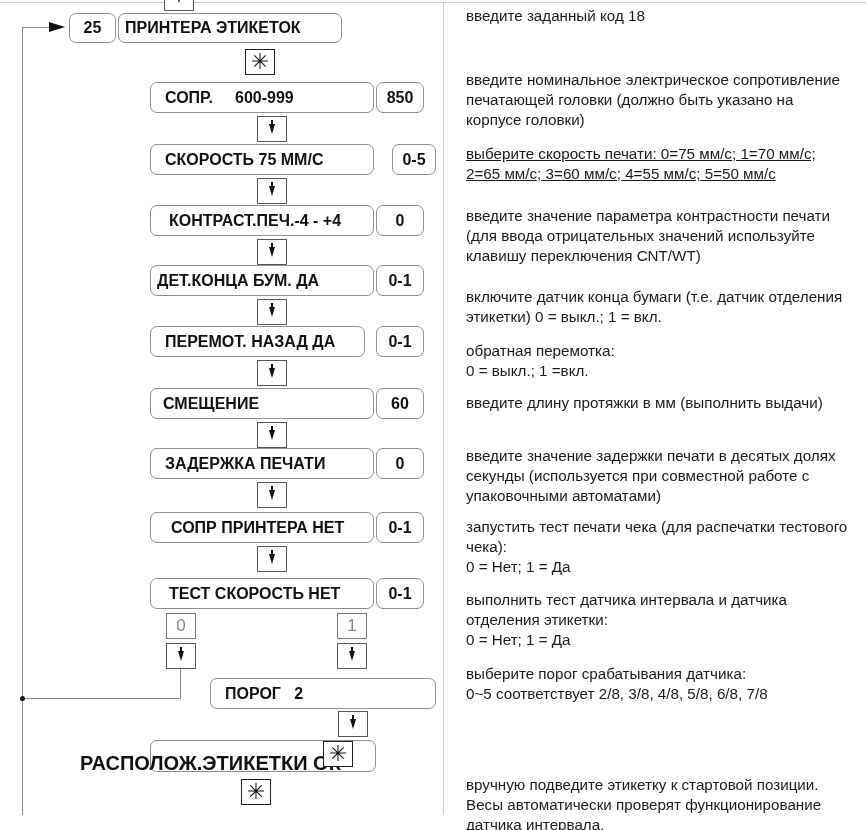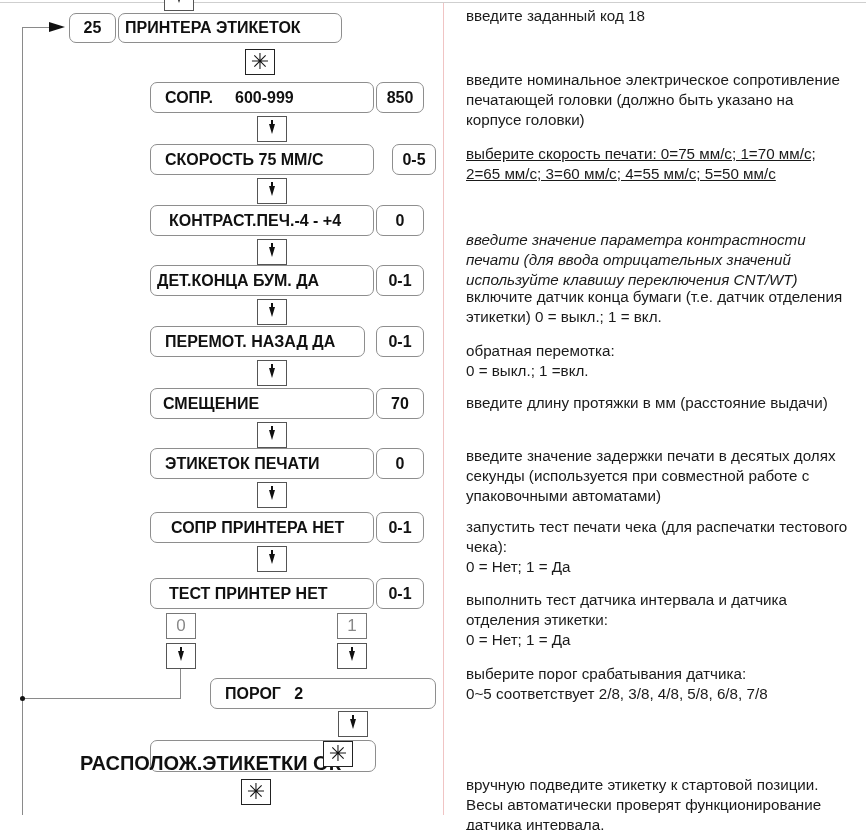--- a/index.html
+++ b/index.html
@@ -77,21 +77,21 @@
         <span class="down"></span>
       </div>
     </div>
     <div>
       <div class="box" style="left:150px; top:205px; width:224px; height:31px; padding-left:18px;">
         <span style="white-space:pre">КОНТРАСТ.ПЕЧ.-4 - +4</span>
       </div>
       <div class="box val" style="left:376px; top:205px; width:48px; height:31px;">
         <span>0</span>
       </div>
-      <div class="desc" style="top:230px; white-space:pre-line;font-style:italic;">введите значение параметра контрастности печати (для ввода отрицательных значений используйте клавишу переключения CNT/WT)</div>
+      <div class="desc" style="top:206px; white-space:pre-line;">введите значение параметра контрастности печати (для ввода отрицательных значений используйте клавишу переключения CNT/WT)</div>
       <div class="key arrow" style="left:257px; top:239px;">
         <span class="down"></span>
       </div>
     </div>
     <div>
       <div class="box" style="left:150px; top:265px; width:224px; height:31px; padding-left:6px;">
         <span style="white-space:pre">ДЕТ.КОНЦА БУМ. ДА</span>
       </div>
       <div class="box val" style="left:376px; top:265px; width:48px; height:31px;">
         <span>0-1</span>
@@ -112,30 +112,30 @@
  0 = выкл.; 1 =вкл.</div>
       <div class="key arrow" style="left:257px; top:360px;">
         <span class="down"></span>
       </div>
     </div>
     <div>
       <div class="box" style="left:150px; top:388px; width:224px; height:31px; padding-left:12px;">
         <span style="white-space:pre">СМЕЩЕНИЕ</span>
       </div>
       <div class="box val" style="left:376px; top:388px; width:48px; height:31px;">
-        <span>70</span>
+        <span>60</span>
       </div>
-      <div class="desc" style="top:393px; white-space:pre-line;">введите длину протяжки в мм (расстояние выдачи)</div>
+      <div class="desc" style="top:393px; white-space:pre-line;">введите длину протяжки в мм (выполнить выдачи)</div>
       <div class="key arrow" style="left:257px; top:422px;">
         <span class="down"></span>
       </div>
     </div>
     <div>
       <div class="box" style="left:150px; top:448px; width:224px; height:31px; padding-left:14px;">
-        <span style="white-space:pre">ЭТИКЕТОК ПЕЧАТИ</span>
+        <span style="white-space:pre">ЗАДЕРЖКА ПЕЧАТИ</span>
       </div>
       <div class="box val" style="left:376px; top:448px; width:48px; height:31px;">
         <span>0</span>
       </div>
       <div class="desc" style="top:446px; white-space:pre-line;">введите значение задержки печати в десятых долях секунды (используется при совместной работе с упаковочными автоматами)</div>
       <div class="key arrow" style="left:257px; top:482px;">
         <span class="down"></span>
       </div>
     </div>
     <div>
@@ -146,21 +146,21 @@
         <span>0-1</span>
       </div>
       <div class="desc" style="top:517px; white-space:pre-line;">запустить тест печати чека (для распечатки тестового чека):
 0 = Нет; 1 = Да</div>
       <div class="key arrow" style="left:257px; top:546px;">
         <span class="down"></span>
       </div>
     </div>
     <div>
       <div class="box" style="left:150px; top:578px; width:224px; height:31px; padding-left:18px;">
-        <span style="white-space:pre">ТЕСТ ПРИНТЕР НЕТ</span>
+        <span style="white-space:pre">ТЕСТ СКОРОСТЬ НЕТ</span>
       </div>
       <div class="box val" style="left:376px; top:578px; width:48px; height:31px;">
         <span>0-1</span>
       </div>
       <div class="desc" style="top:590px; white-space:pre-line;">выполнить тест датчика интервала и датчика отделения этикетки:
 0 = Нет; 1 = Да</div>
     </div>
   </div>
 
 <div class="key digit" style="left:166px; top:613px;">

